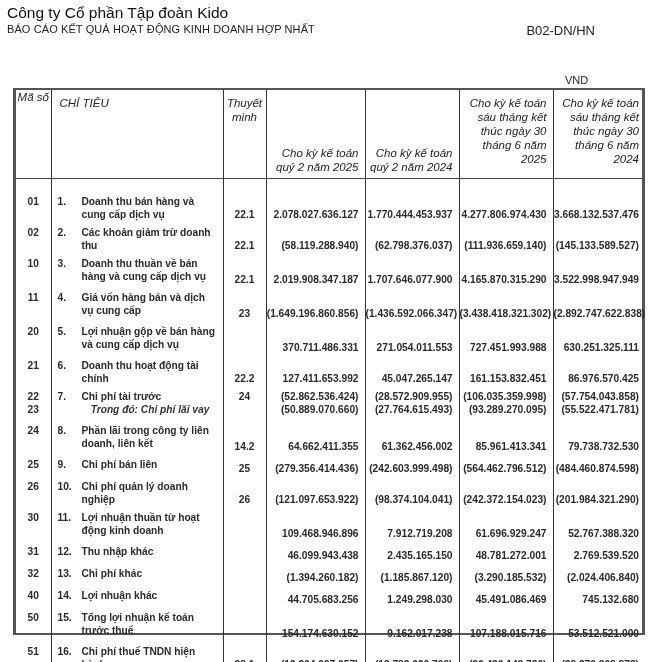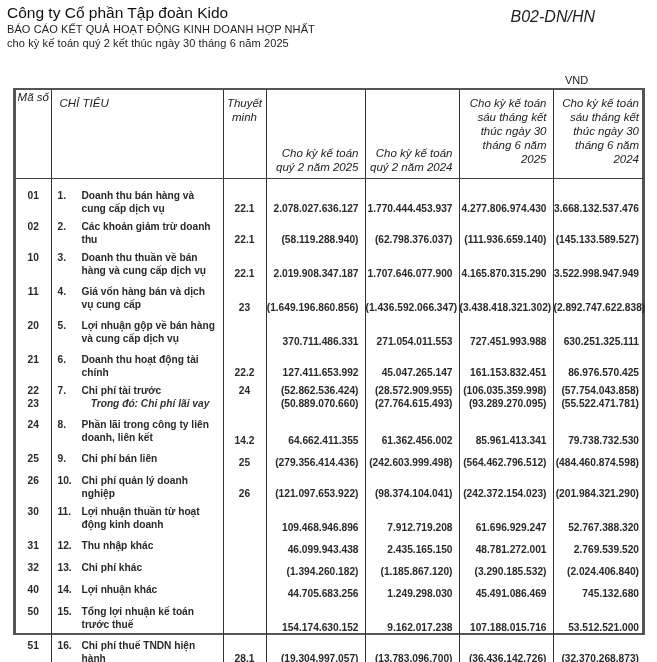--- a/index.html
+++ b/index.html
@@ -1,57 +1,56 @@
 <!DOCTYPE html>
 <html><head>
 <meta charset="utf-8">
 <style>
   html, body { margin:0; padding:0; background:#ffffff; }
   body { width:657px; height:662px; position:relative; overflow:hidden;
          font-family:"Liberation Sans", sans-serif; color:#1a1a1a; }
   .hdr { position:absolute; left:7px; top:4px; }
   .company { font-size:15.5px; line-height:18px; color:#111; }
   .subtitle { font-size:11px; line-height:14px; color:#222; letter-spacing:0.1px; }
-  .formcode { position:absolute; right:62px; top:8px; font-size:16px; color:#222;font-style:italic; }
+  .formcode { position:absolute; right:62px; top:23px; font-size:13px; color:#222; }
   .unit { position:absolute; left:565px; top:74px; font-size:11px; color:#222; }
   .tbl { position:absolute; left:13px; top:88px; width:632px; height:547px;
          border:2px solid #555; box-sizing:border-box; border-left-width:3px; border-right-width:3px; }
   table { border-collapse:collapse; width:100%; table-layout:fixed; }
   th, td { padding:0; vertical-align:top; }
   col.c-code { width:35px; } col.c-name { width:172px; } col.c-note { width:43px; }
   col.c-v1 { width:99px; } col.c-v2 { width:94px; } col.c-v3 { width:94px; } col.c-v4 { width:92px; }
   th { font-weight:normal; font-style:italic; font-size:11.5px; line-height:14px; color:#222;
        height:78px; border-bottom:1px solid #444; }
   th + th, td + td { border-left:1px solid #333; }
   th.code { text-align:center; }
   th.name { text-align:left; padding-left:8px; padding-top:6px; }
   th.note { text-align:center; padding-top:6px; }
   th.val { text-align:right; padding-right:6px; vertical-align:bottom; padding-bottom:4px; }
   th.val.tall { vertical-align:top; padding-top:6px; }
-  tr.first td { padding-top:10px; }
+  tr.first td { padding-top:16px; }
   td { font-size:10.2px; line-height:13px; font-weight:bold; color:#2a2a2a; }
   td.code { text-align:center; }
   td.name { padding-left:6px; padding-right:4px; }
   td.note { text-align:center; vertical-align:bottom; }
   td.val { text-align:right; padding-right:6px; vertical-align:bottom; white-space:nowrap; }
   .num { display:inline-block; width:24px; }
   .wrap2 { display:flex; }
   .wrap2 .txt { flex:1; }
   .hang { display:block; padding-left:24px; }
   .italic { font-style:italic; font-weight:bold; color:#333;text-align:center; }
   tr.r td { padding-bottom:5px; }
   .stack div { line-height:13px; }
 </style>
 </head>
 <body>
 
 <div class="hdr">
   <div class="company">Công ty Cổ phần Tập đoàn Kido</div>
   <div class="subtitle">BÁO CÁO KẾT QUẢ HOẠT ĐỘNG KINH DOANH HỢP NHẤT</div>
-  <div class="subtitle">cho kỳ kế toán quý 2 kết thúc ngày 30 tháng 6 năm 2025</div>
 </div>
 <div class="formcode">B02-DN/HN</div>
 <div class="unit">VND</div>
 
 <div class="tbl">
   <table>
     <colgroup>
       <col class="c-code">
         <col class="c-name">
         <col class="c-note">

